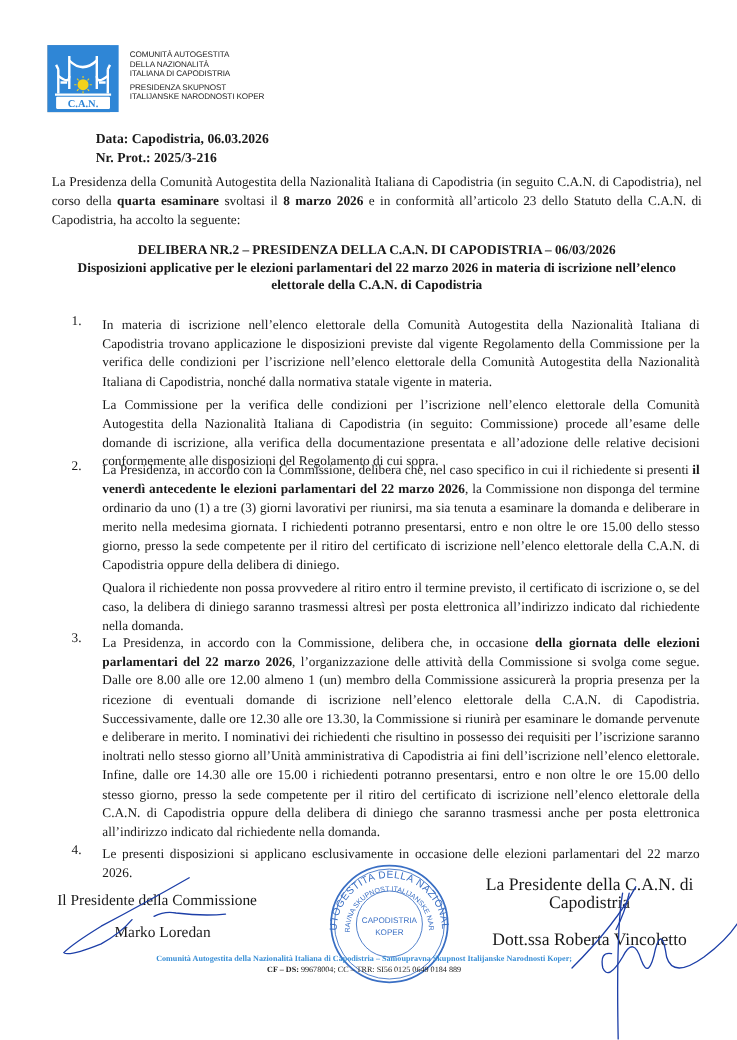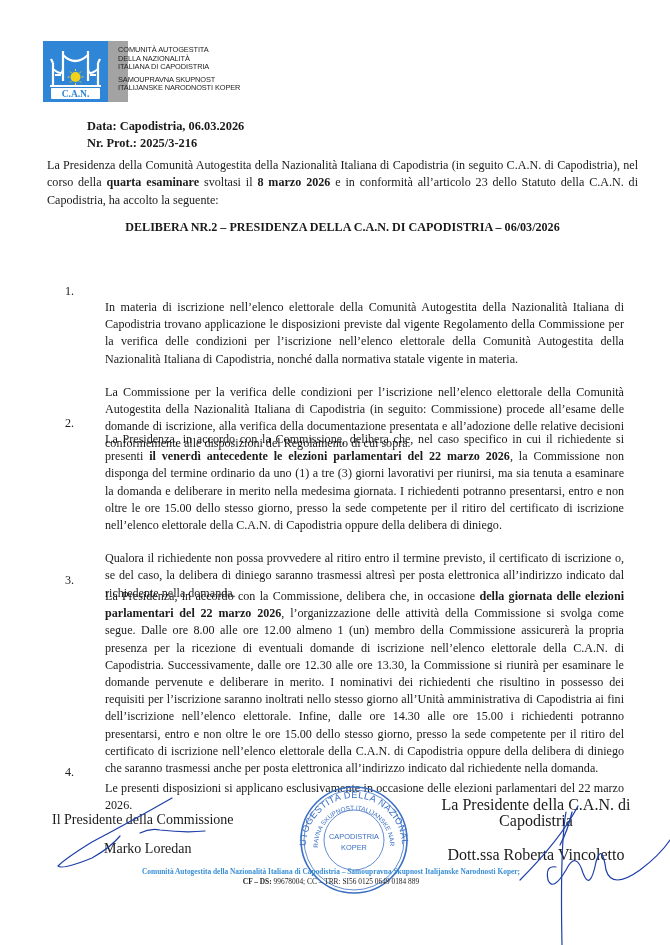--- a/index.html
+++ b/index.html
@@ -1,41 +1,41 @@
 <!DOCTYPE html>
 <html><head>
 <meta charset="utf-8">
 <style>
   html, body { margin:0; padding:0; background:#ffffff; }
   body { width:670px; height:945px; position:relative; overflow:hidden;
          font-family:"Liberation Serif", "DejaVu Serif", serif; color:#1a1a1a; }
   .abs { position:absolute; }
 
   
-  .logo-box { left:43px; top:41px; width:85px; height:61px; background:#a3a3a3; }
+  .logo-box { left:43px; top:41px; width:57px; height:61px; background:#a3a3a3; }
   .logo-box svg { display:block; }
   .org-lines { left:118px; top:46px; font-family:"Liberation Sans","DejaVu Sans",sans-serif;
                font-size:7.4px; line-height:8.6px; color:#222; letter-spacing:-0.1px; }
   .org-lines .gap { height:4px; }
 
   
   .meta { left:47px; top:118px; font-weight:bold; font-size:12.4px; line-height:17px;margin-left:40px; }
 
   
   .intro { left:47px; top:157px; width:591px; font-size:12.1px; line-height:17.3px; text-align:justify; }
 
   
   .title { left:47px; top:219px; width:591px; text-align:center; font-weight:bold;
            font-size:12.1px; line-height:16.2px; }
 
   
   .item { left:66px; width:574px; font-size:12.1px; line-height:17.2px; text-align:justify; }
   .item .num { position:absolute; left:-1px; top:0; }
   .item .body { margin-left:23px; }
-  .item p { margin:16px; }
+  .item p { margin:4px; }
   #item1 { top:283px; }
   #item2 { top:415px; }
   #item3 { top:572px; }
   #item4 { top:764px; }
 
   
   .sig-left { left:52px; top:811px; font-size:14px; line-height:17px; }
   .sig-left .name { margin-left:52px; margin-top:12px; }
   .sig-right { left:431px; top:797px; width:210px; text-align:center;
                font-family:Liberation Serif, serif; font-size:16px; line-height:15.5px; }
@@ -72,33 +72,34 @@
     <rect x="8" y="47" width="49" height="11" fill="#ffffff" rx="1"></rect>
     <text x="32.5" y="56" text-anchor="middle" font-family="Liberation Serif, serif" font-size="9.5" font-weight="bold" fill="#2f86d6">C.A.N.</text>
   </svg>
 </div>
 
 <div class="abs org-lines">
   <div>COMUNITÀ AUTOGESTITA</div>
   <div>DELLA NAZIONALITÀ</div>
   <div>ITALIANA DI CAPODISTRIA</div>
   <div class="gap"></div>
-  <div>SAMOUPRAVNA SKUPNOST</div>
+  <div>PRESIDENZA SKUPNOST</div>
   <div>ITALIJANSKE NARODNOSTI KOPER</div>
 </div>
 
 <div class="abs meta">
   <div>Data: Capodistria, 06.03.2026</div>
   <div>Nr. Prot.: 2025/3-216</div>
 </div>
 
 <div class="abs intro"><span>La Presidenza della Comunità Autogestita della Nazionalità Italiana di Capodistria (in seguito C.A.N. di Capodistria), nel corso della </span><b>quarta esaminare</b><span> svoltasi il </span><b>8 marzo 2026</b><span> e in conformità all’articolo 23 dello Statuto della C.A.N. di Capodistria, ha accolto la seguente:</span></div>
 
 <div class="abs title">
   <div>DELIBERA NR.2 – PRESIDENZA DELLA C.A.N. DI CAPODISTRIA – 06/03/2026</div>
+  <div style="padding:0 2px;">Disposizioni applicative per le elezioni parlamentari del 22 marzo 2026 in materia di iscrizione nell’elenco elettorale della C.A.N. di Capodistria</div>
 </div>
 
 <div class="abs item" id="item1">
   <span class="num">1.</span>
   <div class="body">
     <p>In materia di iscrizione nell’elenco elettorale della Comunità Autogestita della Nazionalità Italiana di Capodistria trovano applicazione le disposizioni previste dal vigente Regolamento della Commissione per la verifica delle condizioni per l’iscrizione nell’elenco elettorale della Comunità Autogestita della Nazionalità Italiana di Capodistria, nonché dalla normativa statale vigente in materia.</p>
     <p>La Commissione per la verifica delle condizioni per l’iscrizione nell’elenco elettorale della Comunità Autogestita della Nazionalità Italiana di Capodistria (in seguito: Commissione) procede all’esame delle domande di iscrizione, alla verifica della documentazione presentata e all’adozione delle relative decisioni conformemente alle disposizioni del Regolamento di cui sopra.</p>
   </div>
 </div>
 

